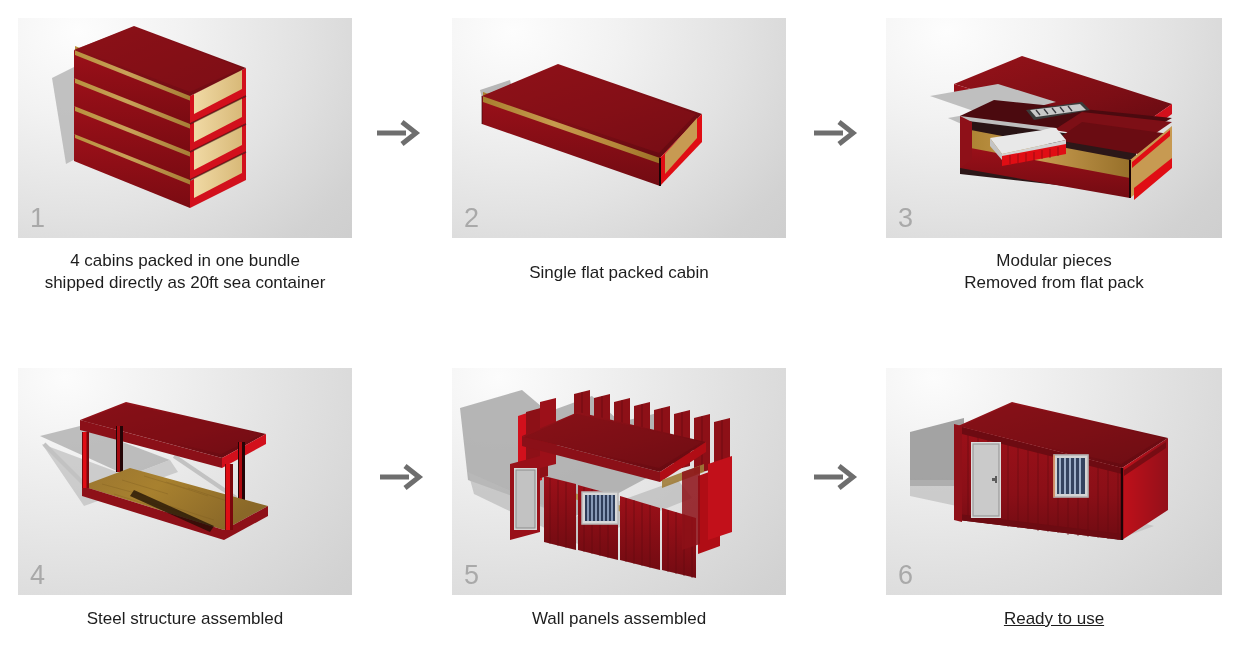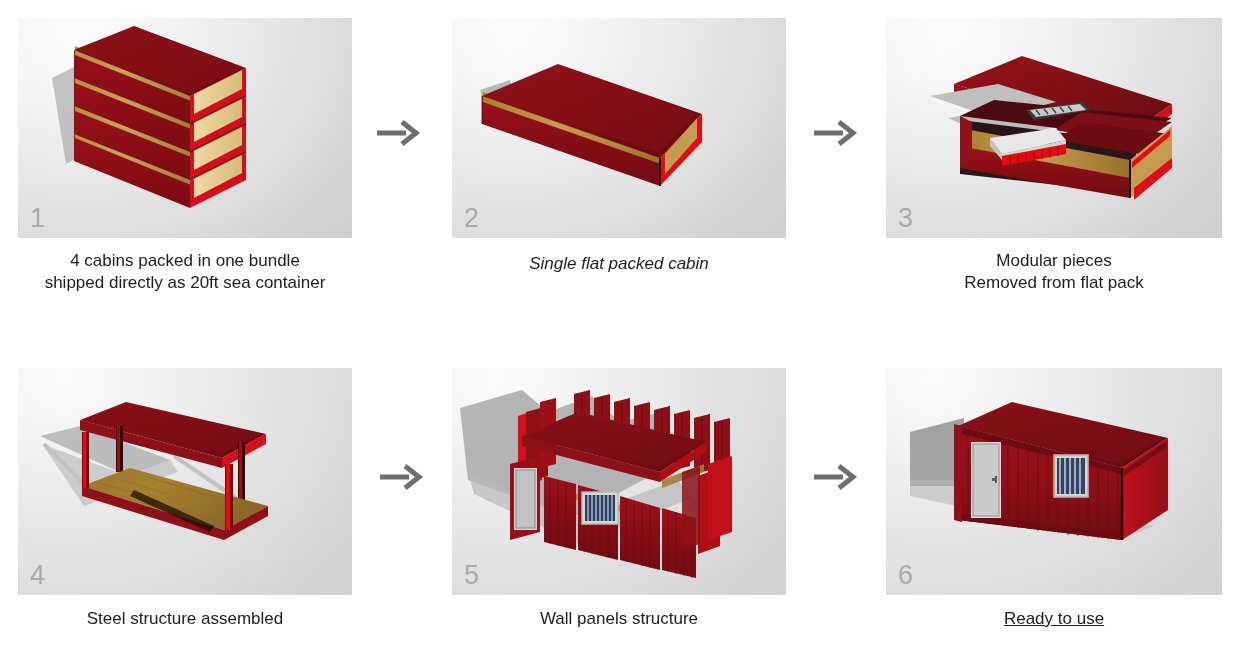--- a/index.html
+++ b/index.html
@@ -156,21 +156,21 @@
         <polygon points="30,78 106,46 250,96 208,140" fill="url(#s2top)"></polygon>
         <polygon points="33,77 106,48 244,96 207,135" fill="#8a1017" opacity="0.5"></polygon>
 
         <polygon points="208,140 250,96 250,124 208,168" fill="#e00d14"></polygon>
         <polygon points="213,136 245,100 245,120 213,156" fill="#c79a52"></polygon>
         <line x1="208" y1="140" x2="208" y2="168" stroke="#1b0305" stroke-width="2"></line>
         <line x1="30" y1="78" x2="30" y2="106" stroke="#3d060a" stroke-width="1.2" opacity="0.6"></line>
       </svg>
       <span class="step-num">2</span>
     </div>
-    <div class="caption" style="top:235px;font-style:italic;">Single flat packed cabin</div>
+    <div class="caption" style="top:244px;">Single flat packed cabin</div>
   </div>
 
   <div class="arrow" style="left:812px;top:118px;">
     <svg width="46" height="30" viewBox="0 0 46 30">
       <line x1="2" y1="15" x2="31" y2="15" stroke="#6e6e6e" stroke-width="5"></line>
       <polyline points="27,4 41,15 27,26" fill="none" stroke="#6e6e6e" stroke-width="5"></polyline>
     </svg>
   </div>
 
   <div class="step" style="left:886px;top:18px;">
@@ -413,21 +413,21 @@
           <line x1="160" y1="127" x2="160" y2="153"></line>
         </g>
         <rect x="130" y="124" width="36" height="32" fill="none" stroke="#b9b9b9" stroke-width="1.5"></rect>
 
         <polygon points="246,108 268,100 268,178 246,186" fill="#b00d15"></polygon>
         <polygon points="256,96 280,88 280,164 256,172" fill="#c2101a"></polygon>
         <polygon points="230,104 248,98 248,176 230,182" fill="#8d1017" opacity="0.85"></polygon>
       </svg>
       <span class="step-num">5</span>
     </div>
-    <div class="caption" style="top:240px;">Wall panels structure</div>
+    <div class="caption" style="top:240px;">Wall panels assembled</div>
   </div>
 
   <div class="arrow" style="left:812px;top:462px;">
     <svg width="46" height="30" viewBox="0 0 46 30">
       <line x1="2" y1="15" x2="31" y2="15" stroke="#6e6e6e" stroke-width="5"></line>
       <polyline points="27,4 41,15 27,26" fill="none" stroke="#6e6e6e" stroke-width="5"></polyline>
     </svg>
   </div>
 
   <div class="step" style="left:886px;top:368px;">

